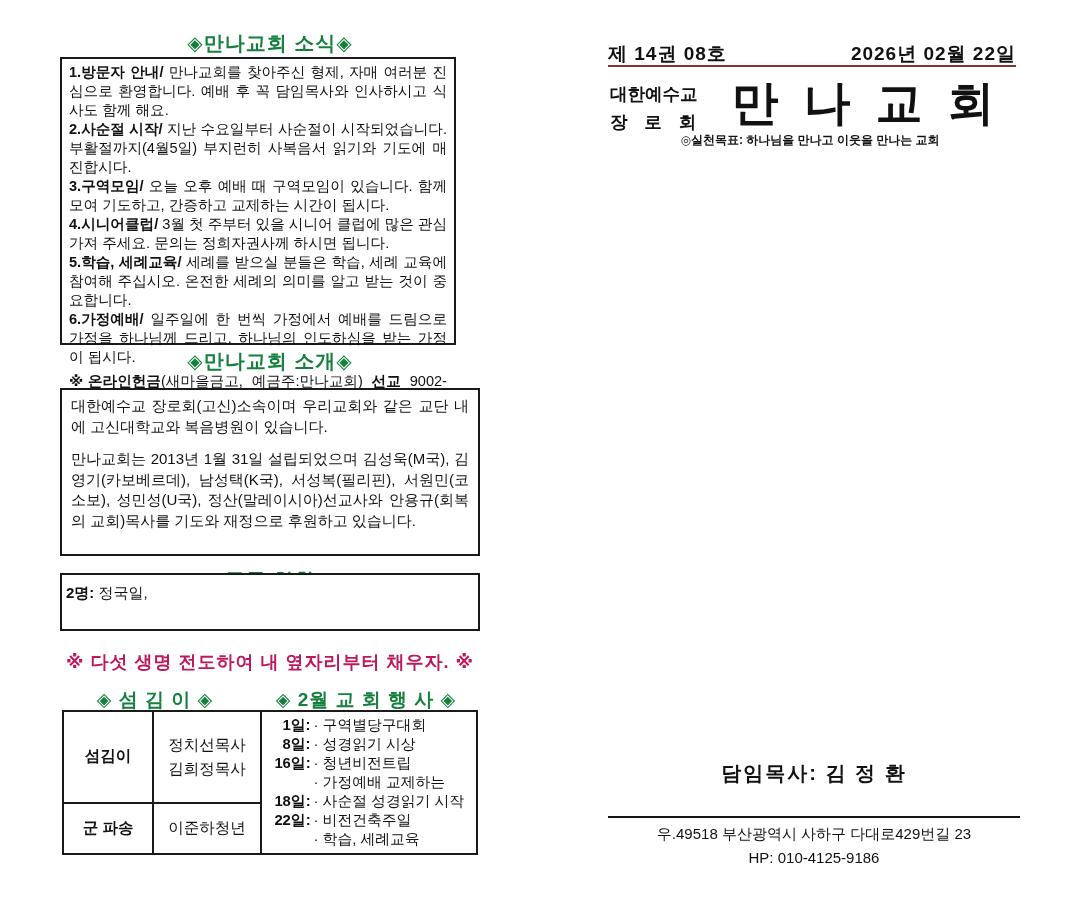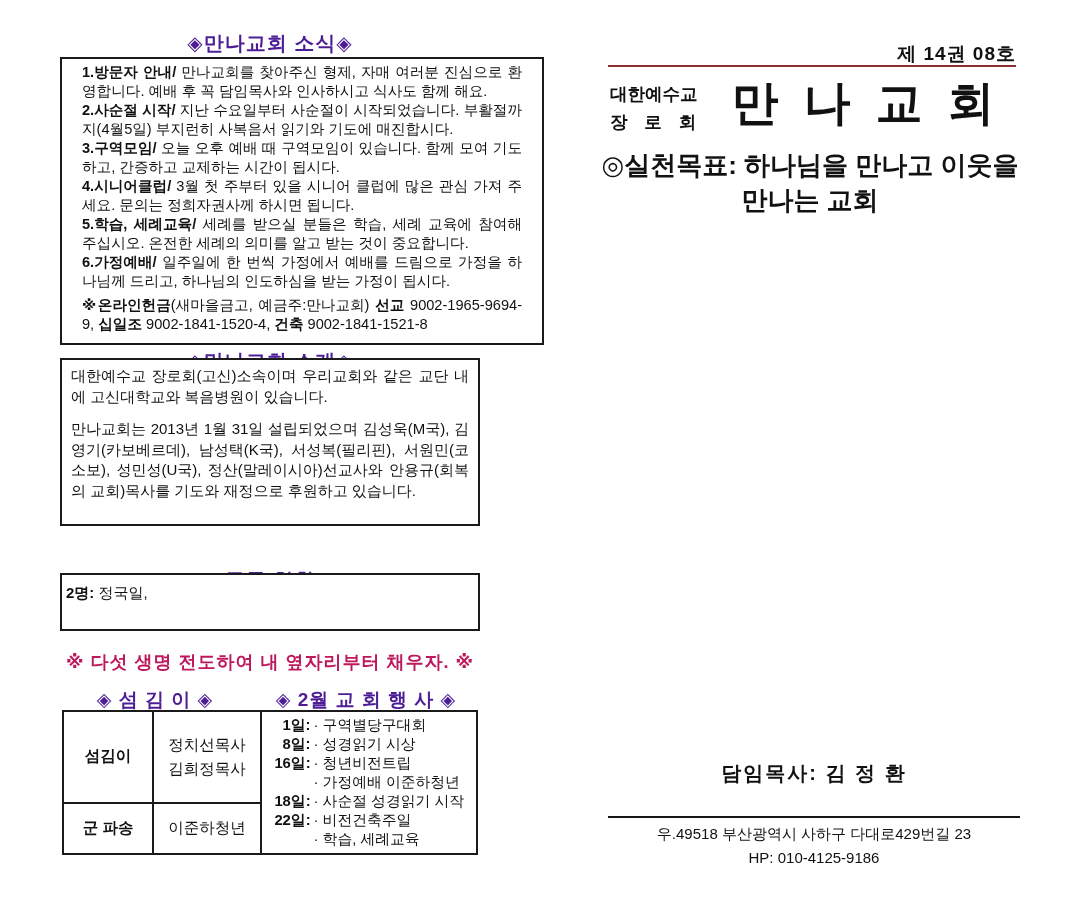--- a/index.html
+++ b/index.html
@@ -3,34 +3,34 @@
 <meta charset="utf-8">
 <style>
   html,body{margin:0;padding:0;}
   body{
     width:1080px;height:900px;position:relative;background:#ffffff;
     font-family:"Liberation Sans","DejaVu Sans",sans-serif;color:#111;
     overflow:hidden;
   }
   .abs{position:absolute;box-sizing:border-box;}
   .sec-title{
-    text-align:center;font-weight:700;font-size:20px;letter-spacing:1px;color:#4c1d95;
+    text-align:center;font-weight:700;font-size:20px;letter-spacing:1px;color:#15803d;
   }
   .box{
     border:2px solid #1a1a1a;background:#fff;
   }
   
-  #news-box{left:60px;top:57px;width:484px;height:288px;padding:4px 20px;
+  #news-box{left:60px;top:57px;width:396px;height:288px;padding:4px 7px;
     font-size:14.6px;line-height:19px;text-align:justify;}
   .news-item{margin:0;}
   .news-item b{font-weight:700;}
   #offering{margin:5px 0 0 0;font-size:14.6px;line-height:19px;}
   #offering b{font-weight:700;}
   
-  #about-box{left:60px;top:358px;width:420px;height:168px;padding:6px 9px;
+  #about-box{left:60px;top:388px;width:420px;height:168px;padding:6px 9px;
     font-size:15px;line-height:20.5px;text-align:justify;}
   #about-p2{margin-top:12px;}
   
   #reg-box{left:60px;top:573px;width:420px;height:58px;padding:7px 4px;
     font-size:15px;line-height:21px;}
   .reg-line b{font-weight:700;}
   
   #slogan{left:60px;top:650px;width:420px;text-align:center;
     color:#be185d;font-weight:700;font-size:18px;letter-spacing:1px;}
   
@@ -39,28 +39,28 @@
   
   #serve-table{left:62px;top:710px;width:416px;height:145px;border-collapse:collapse;}
   #serve-table td{border:2px solid #1a1a1a;padding:2px 12px;}
   td.role{width:78px;text-align:center;font-weight:700;font-size:15.5px;}
   td.names{width:100px;text-align:center;font-size:15.5px;line-height:24px;white-space:pre-line;}
   td.events{vertical-align:middle;font-size:14.8px;line-height:19px;}
   .ev-row{white-space:nowrap;}
   .ev-day{display:inline-block;width:37px;text-align:right;font-weight:700;}
   .ev-txt{margin-left:3px;}
   
-  #masthead-row{left:608px;top:41px;width:408px;display:flex;justify-content:flex-end;
+  #masthead-row{left:608px;top:41px;width:408px;display:flex;justify-content:space-between;
     font-size:19px;font-weight:600;letter-spacing:1px;}
   #masthead-rule{left:608px;top:65px;width:408px;height:2px;background:#8b3131;}
   #denom{left:610px;top:80px;font-size:17.5px;line-height:28px;font-weight:600;}
   #denom-l2{letter-spacing:6px;}
   #church-name{left:712px;top:72px;width:308px;text-align:center;
     font-size:47px;font-weight:800;letter-spacing:6px;white-space:nowrap;}
-  #goal{left:600px;top:148px;width:420px;text-align:center;font-size:26px;font-weight:600;}
+  #goal{left:600px;top:132px;width:420px;text-align:center;font-size:12px;font-weight:600;}
   
   #pastor{left:608px;top:760px;width:412px;text-align:center;font-size:20px;font-weight:600;letter-spacing:2px;}
   #footer-rule{left:608px;top:816px;width:412px;height:2px;background:#161616;}
   #address{left:608px;top:825px;width:412px;text-align:center;font-size:15px;}
   #phone{left:608px;top:849px;width:412px;text-align:center;font-size:15px;}
 </style>
 </head>
 <body>
 
 <div class="abs sec-title" style="left:60px;top:30px;width:420px;">◈만나교회 소식◈</div>
@@ -112,35 +112,36 @@
 <table class="abs" id="serve-table">
   <tbody>
       <tr>
     <td class="role">섬김이</td>
     <td class="names">정치선목사
 김희정목사</td>
     <td class="events" rowspan="2">
       <div class="ev-row"><span class="ev-day">1일:</span><span class="ev-txt">· 구역별당구대회</span></div>
       <div class="ev-row"><span class="ev-day">8일:</span><span class="ev-txt">· 성경읽기 시상</span></div>
       <div class="ev-row"><span class="ev-day">16일:</span><span class="ev-txt">· 청년비전트립</span></div>
-      <div class="ev-row"><span class="ev-day"></span><span class="ev-txt">· 가정예배 이준하청년</span></div>
+      <div class="ev-row"><span class="ev-day"></span><span class="ev-txt">· 가정예배 교제하는</span></div>
       <div class="ev-row"><span class="ev-day">18일:</span><span class="ev-txt">· 사순절 성경읽기 시작</span></div>
       <div class="ev-row"><span class="ev-day">22일:</span><span class="ev-txt">· 비전건축주일</span></div>
       <div class="ev-row"><span class="ev-day"></span><span class="ev-txt">· 학습, 세례교육</span></div>
     </td>
   </tr>
   <tr>
     <td class="role">군 파송</td>
     <td class="names">이준하청년</td>
   </tr>
 </tbody>
   </table>
 
 <div class="abs" id="masthead-row">
   <span>제 14권 08호</span>
+  <span>2026년 02월 22일</span>
 </div>
 <div class="abs" id="masthead-rule"></div>
 
 <div class="abs" id="denom">
   <div>대한예수교</div>
   <div id="denom-l2">장 로 회</div>
 </div>
 
 <div class="abs" id="church-name">만 나 교 회</div>
 

